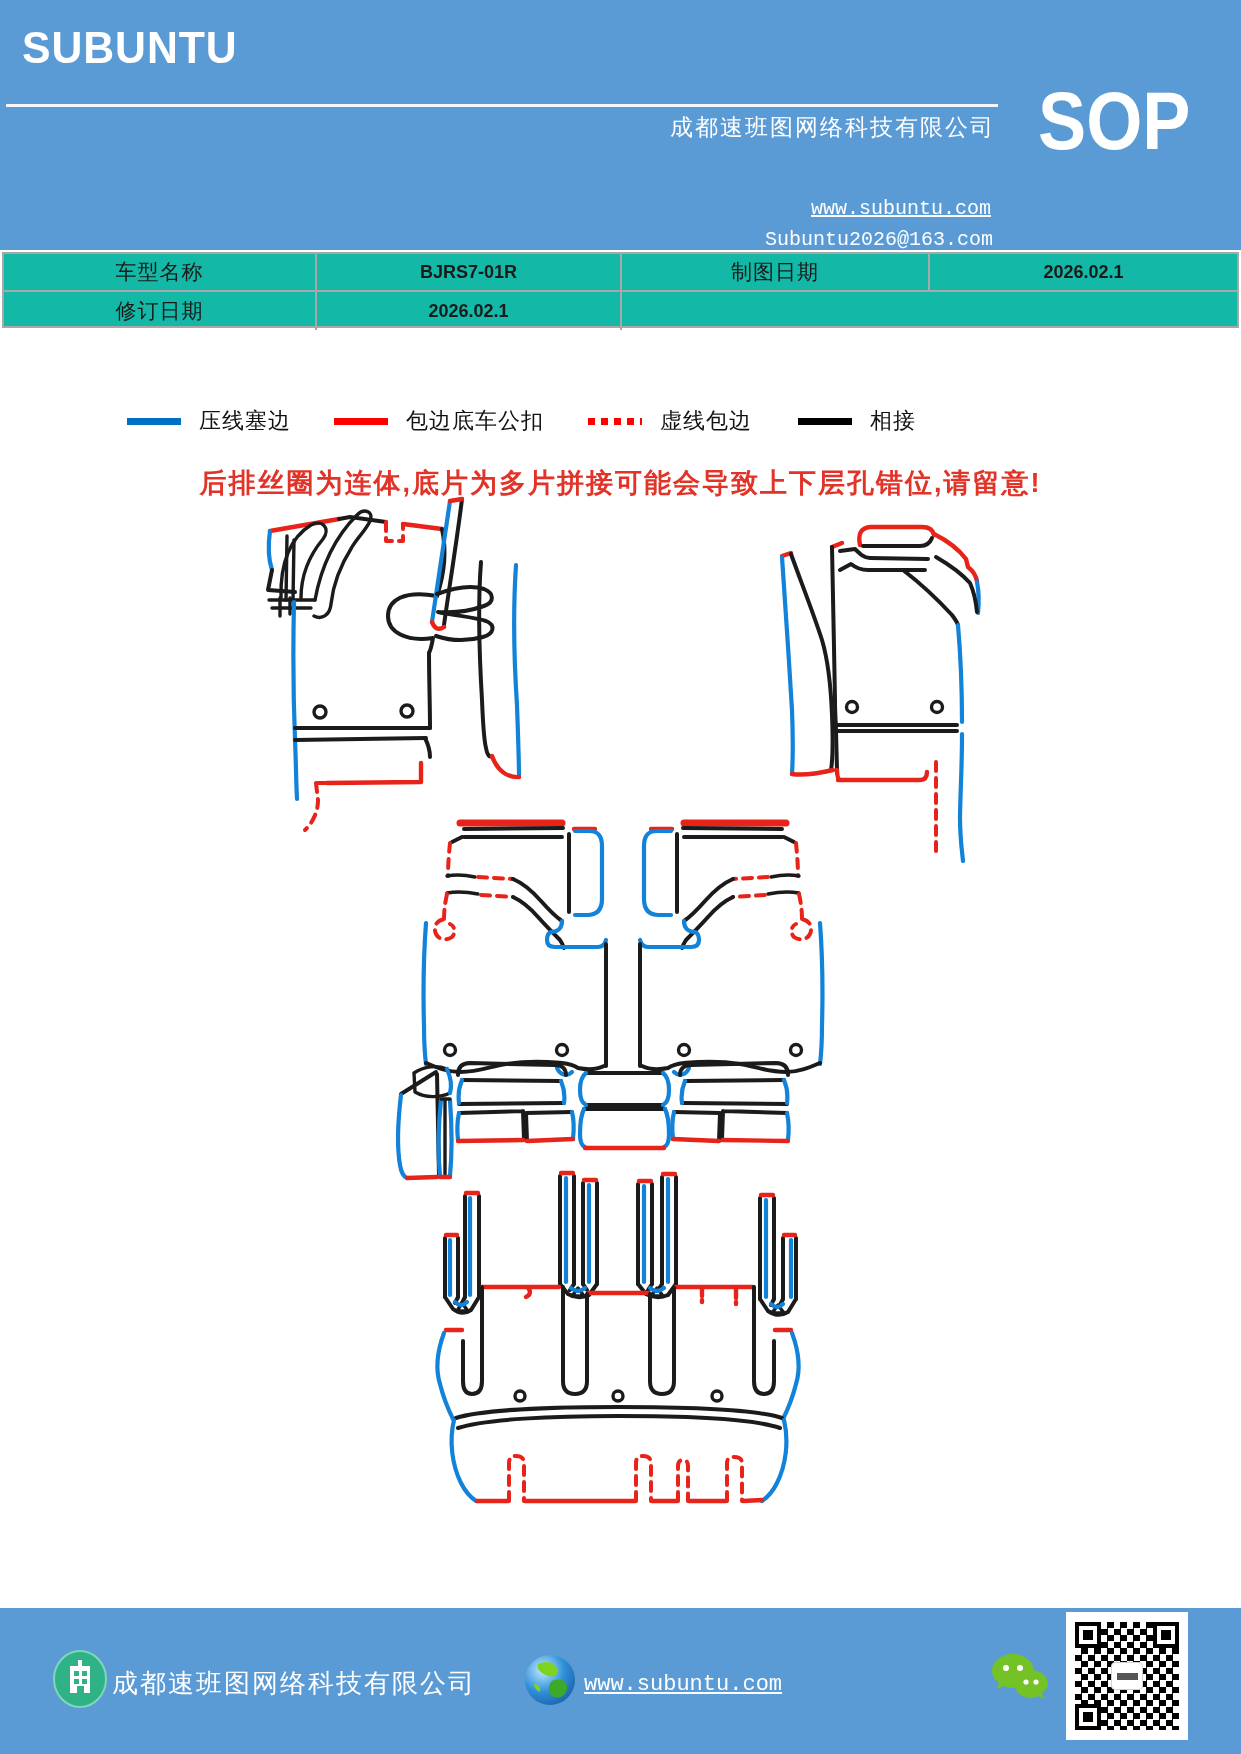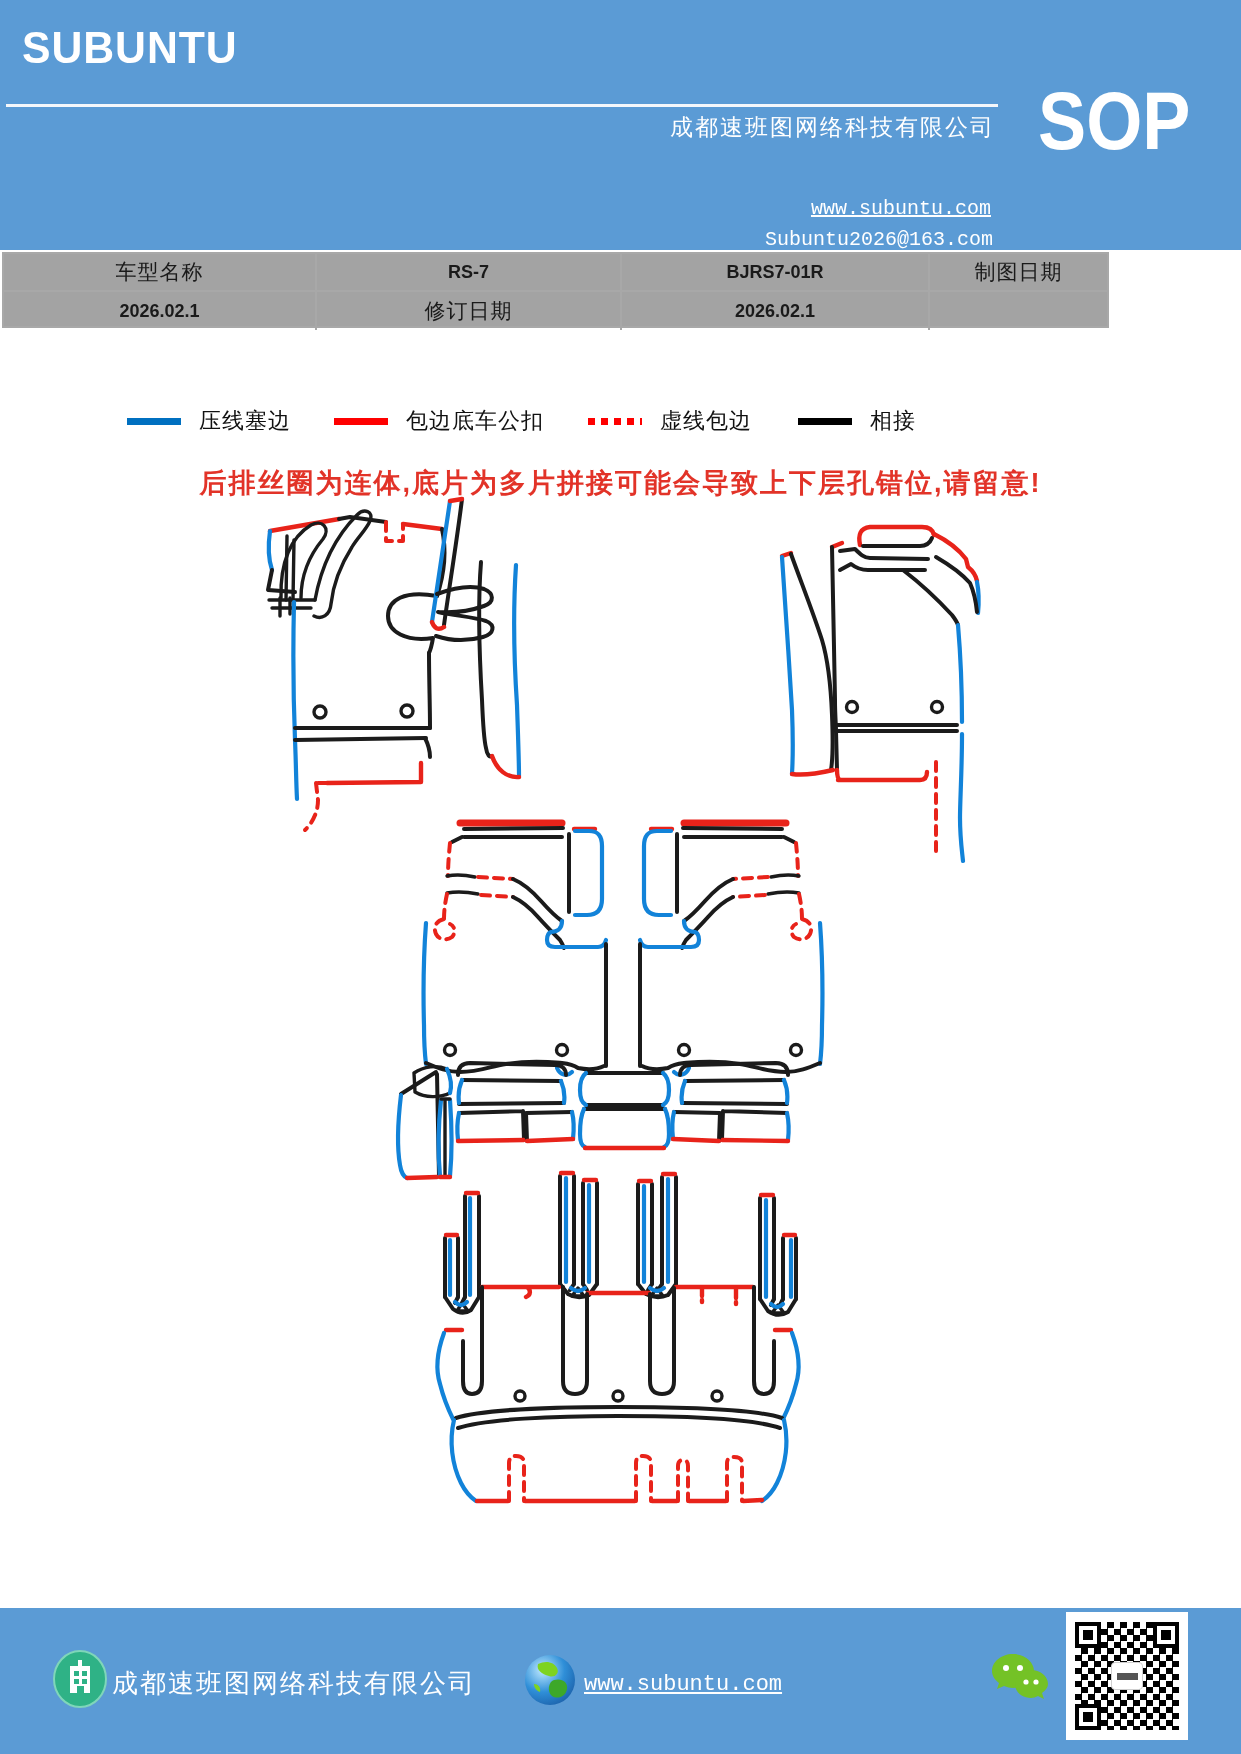--- a/index.html
+++ b/index.html
@@ -16,23 +16,23 @@
   .hdr-company { position:absolute; right:246px; top:112px; color:#fff; font-size:23px;
                  font-family:"Liberation Serif", serif; letter-spacing:2px; }
   .hdr-site { position:absolute; right:250px; top:197px; color:#fff; font-size:20px;
               font-family:"Liberation Mono", monospace; text-decoration:underline; cursor:pointer; }
   .hdr-mail { position:absolute; right:248px; top:228px; color:#fff; font-size:20px;
               font-family:"Liberation Mono", monospace;margin-left:48px; }
   .sop { position:absolute; left:1038px; top:74px; color:#fff; font-size:82px; font-weight:800;
          transform:scaleX(.88); transform-origin:left; letter-spacing:0; }
 
   
-  .info-table { position:absolute; left:2px; top:252px; width:1107px; height:76px;
+  .info-table { position:absolute; left:2px; top:252px; width:1237px; height:76px;
                 display:grid; grid-template-columns:313px 305px 308px 1fr; grid-template-rows:38px 38px;
-                border:2px solid #a8a8a8; background:#a3a3a3; }
+                border:2px solid #a8a8a8; background:#14b8a6; }
   .cell { border-right:2px solid #a8a8a8; border-bottom:2px solid #a8a8a8;
           display:flex; align-items:center; justify-content:center; color:#1a1a1a; }
   .cell:nth-child(4n){ border-right:none; }
   .cell:nth-child(n+5){ border-bottom:none; }
   .cell.lbl { font-family:"Liberation Serif", serif; font-size:21px; letter-spacing:1px; }
   .cell.val { font-size:18px; font-weight:600; }
 
   
   .legend { position:absolute; left:0; top:406px; width:1154px; height:40px; }
   .leg-item { position:absolute; top:0; display:flex; align-items:center; }
@@ -84,21 +84,20 @@
     <div class="brand">SUBUNTU</div>
     <div class="hdr-rule"></div>
     <div class="hdr-company">成都速班图网络科技有限公司</div>
     <div class="hdr-site">www.subuntu.com</div>
     <div class="hdr-mail">Subuntu2026@163.com</div>
     <div class="sop">SOP</div>
   </div>
 
   <div class="info-table">
     <div class="cell lbl">车型名称</div>
-    <div class="cell val">RS-7</div>
     <div class="cell val">BJRS7-01R</div>
     <div class="cell lbl">制图日期</div>
     <div class="cell val">2026.02.1</div>
     <div class="cell lbl">修订日期</div>
     <div class="cell val">2026.02.1</div>
   </div>
 
   <div class="legend">
     <div class="leg-item" style="left:127px">
       <span class="sw blue"></span>

